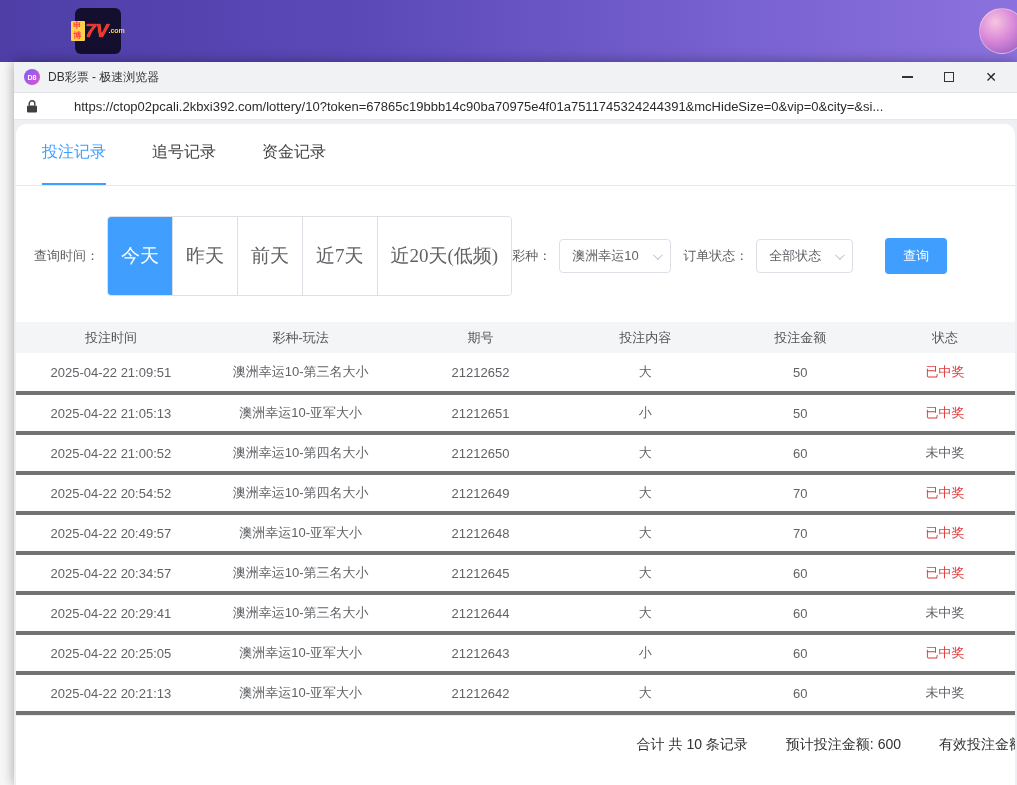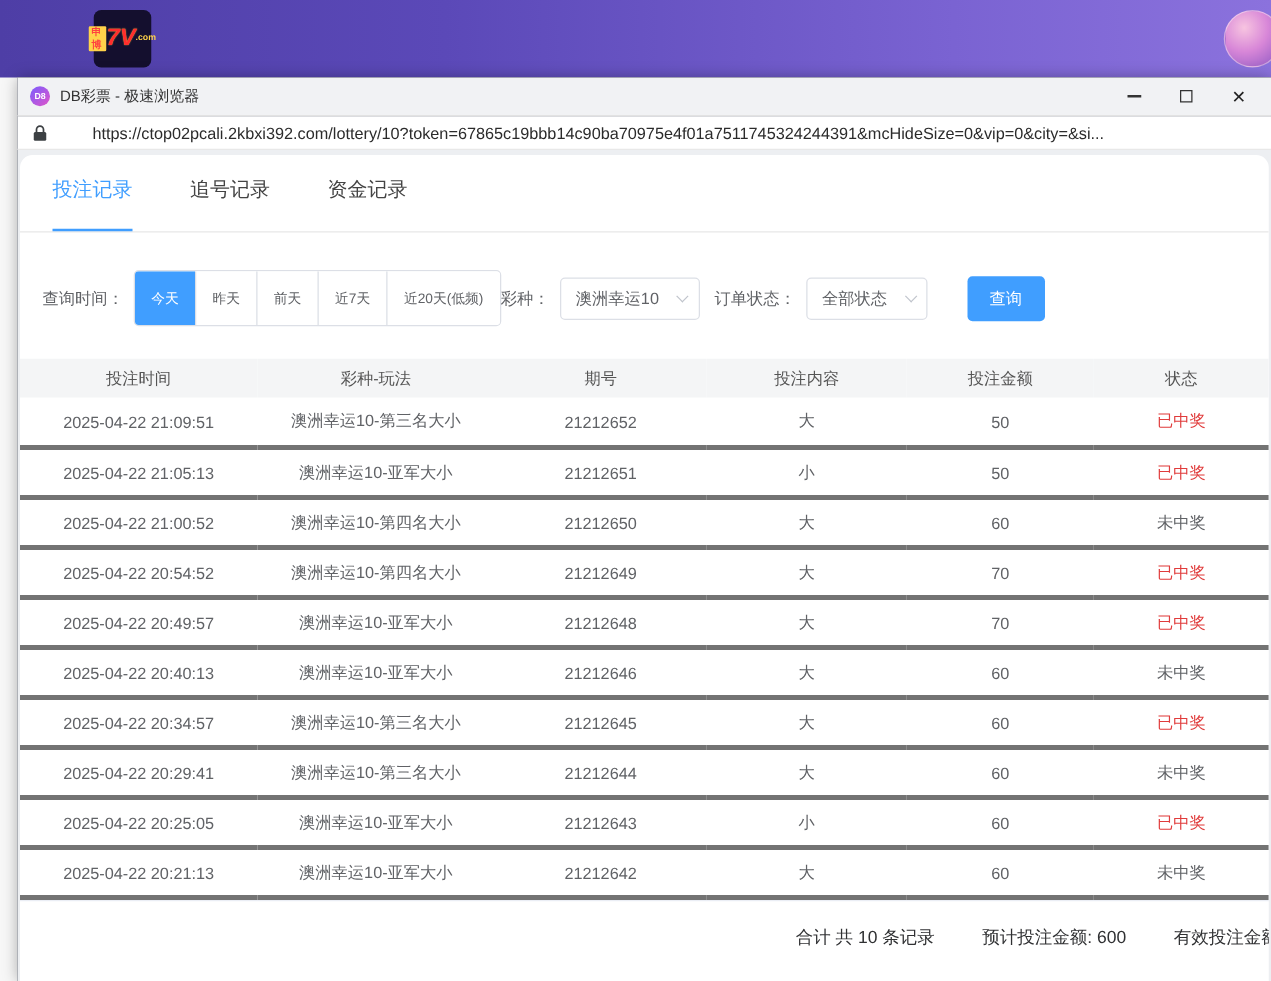--- a/index.html
+++ b/index.html
@@ -16,21 +16,21 @@
   .logo-mid { font-size:19px; font-weight:900; color:#ff2d2d; font-style:italic; line-height:20px; text-shadow:0 0 1px #ffd24a; }
   .logo-bot { font-size:7px; color:#ffd24a; font-weight:bold; line-height:8px; }
   .nav-items { display:flex; gap:30px; margin-left:22px; }
   .nav-item { color:#fff; font-size:15px; font-weight:bold; cursor:pointer; white-space:nowrap; }
   .nav-item.highlight { color:#ffd64a; }
   .avatar { position:absolute; right:-8px; top:8px; width:46px; height:46px; border-radius:50%;
     background:radial-gradient(circle at 35% 30%, #f7c4e0 0%, #d887d8 45%, #8a55c2 100%);
     border:1px solid rgba(255,255,255,.4); cursor:pointer; }
 
   
-  .window { position:absolute; top:62px; left:14px; right:0; bottom:0; background:#0f172a;
+  .window { position:absolute; top:62px; left:14px; right:0; bottom:0; background:#b91c1c;
     box-shadow:0 0 12px rgba(0,0,0,.35); display:flex; flex-direction:column; z-index:2; }
   .titlebar { height:31px; background:#f1f2f4; border-bottom:1px solid #e2e2e2;
     display:flex; align-items:center; padding:0 10px; flex:0 0 auto; }
   .title-icon { width:16px; height:16px; border-radius:50%;
     background:linear-gradient(135deg,#7a5cff,#e055c8); color:#fff; font-size:7px; font-weight:bold;
     display:flex; align-items:center; justify-content:center; margin-right:8px; flex:0 0 auto; }
   .win-title { font-size:12px; color:#333; }
   .win-controls { margin-left:auto; display:flex; align-items:center; gap:26px; margin-right:8px; }
   .ctl { width:16px; height:16px; display:flex; align-items:center; justify-content:center; cursor:pointer; }
   .ctl-min-glyph { width:11px; height:2px; background:#333; }
@@ -46,22 +46,22 @@
   .content { flex:1; background:#edeff2; padding:4px 2px 0; overflow:hidden; }
   .panel { background:#fff; border-radius:10px 10px 0 0; height:100%; overflow:hidden; }
 
   .tabs { display:flex; gap:46px; padding:18px 0 0 26px; border-bottom:1px solid #e8e8e8; }
   .tab { font-size:16px; color:#444; padding-bottom:20px; cursor:pointer; border-bottom:2px solid transparent; }
   .tab.active { color:#409eff; border-bottom-color:#409eff; }
 
   .filters { display:flex; align-items:center; padding:30px 0 26px 18px; font-size:13px; color:#606266; }
   .flabel { margin-right:8px; white-space:nowrap; }
   .btn-group { display:flex; border:1px solid #dcdfe6; border-radius:4px; overflow:hidden; }
-  .time-btn { padding:14px 13px; font-size:11px; background:#fff; color:#606266; border:none;
-    border-left:1px solid #dcdfe6; cursor:pointer; white-space:nowrap; font-family:Liberation Sans, sans-serif; }
+  .time-btn { padding:26px 13px; font-size:19px; background:#fff; color:#606266; border:none;
+    border-left:1px solid #dcdfe6; cursor:pointer; white-space:nowrap; font-family:Liberation Serif, serif; }
   .time-btn:first-child { border-left:none; }
   .time-btn.active { background:#409eff; color:#fff; }
   .ml22 { }
   .ml26 { margin-left:12px; }
   .select { border:1px solid #dcdfe6; border-radius:4px; height:34px; display:flex; align-items:center;
     justify-content:flex-start; padding:0 10px 0 12px; min-width:112px; color:#606266; cursor:pointer; background:#fff; }
   .select.small { min-width:94px; }
   .chevron { display:inline-block; width:7px; height:7px; border-right:1.5px solid #c0c4cc;
     border-bottom:1.5px solid #c0c4cc; transform:rotate(45deg) translateY(-2px); margin-left:14px; }
   .query-btn { margin-left:32px; background:#409eff; color:#fff; border:none; border-radius:4px;
@@ -203,28 +203,20 @@
             </tr>
             <tr>
               <td>2025-04-22 20:49:57</td>
               <td>澳洲幸运10-亚军大小</td>
               <td>21212648</td>
               <td>大</td>
               <td>70</td>
               <td class="won">已中奖</td>
             </tr>
             <tr>
-              <td>2025-04-22 20:40:13</td>
-              <td>澳洲幸运10-亚军大小</td>
-              <td>21212646</td>
-              <td>大</td>
-              <td>60</td>
-              <td>未中奖</td>
-            </tr>
-            <tr>
               <td>2025-04-22 20:34:57</td>
               <td>澳洲幸运10-第三名大小</td>
               <td>21212645</td>
               <td>大</td>
               <td>60</td>
               <td class="won">已中奖</td>
             </tr>
             <tr>
               <td>2025-04-22 20:29:41</td>
               <td>澳洲幸运10-第三名大小</td>

